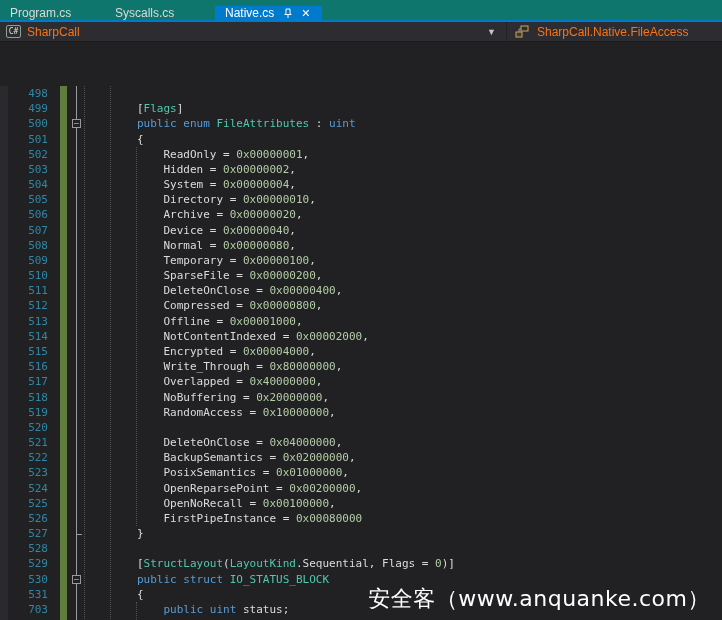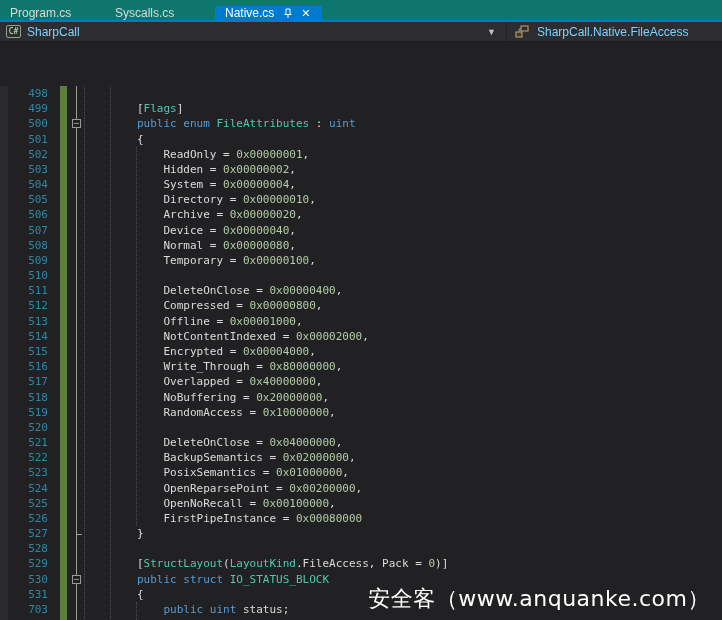--- a/index.html
+++ b/index.html
@@ -18,21 +18,21 @@
   .tab .close { font-size:11px; line-height:1; color:#ffffff; padding:0 1px; }
   .accent-line { height:2px; background:#007acc; }
 
   
   .navbar { height:20px; background:#2d2d31; border-bottom:1px solid #1b1b1c; display:flex; }
   .nav-left { width:507px; display:flex; align-items:center; padding:0 4px; border-right:1px solid #222225; }
   .nav-right { flex:1; display:flex; align-items:center; padding:0 8px; }
   .cs-badge { width:15px; height:13px; border:1px solid #8fa08f; border-radius:2px; color:#cfe6c8;
               font-size:8px; line-height:11px; text-align:center; margin:0 6px 0 2px;
               font-family:"DejaVu Sans Mono",monospace; }
-  .nav-text { font-size:12px; color:#7dd3fc; white-space:nowrap; }
+  .nav-text { font-size:12px; color:#f97316; white-space:nowrap; }
   .nav-spacer { flex:1; }
   .chevron { color:#c5c5c5; font-size:9px; margin-right:6px; }
   .member-icon { margin-right:8px; display:inline-flex; }
 
   
   .editor { position:relative; height:577px; background:#212123; overflow:hidden;
             font-family:"DejaVu Sans Mono","Liberation Mono",monospace; font-size:11px;margin-top:44px; }
   .left-strip { position:absolute; left:0; top:0; width:8px; height:100%; background:#2a2a2e; }
   .lines { position:absolute; left:0; top:0; width:100%; }
   .line { display:flex; height:15.18px; align-items:center; }
@@ -212,20 +212,21 @@
         </span>
         <span class="code"><span class="tk-p">            Temporary = </span><span class="tk-n">0x00000100</span><span class="tk-p">,</span></span>
       </div>
       <div class="line">
         <span class="ln">510</span>
         <span class="gut-gap"></span>
         <span class="changebar"></span>
         <span class="foldcol">
           <span class="vline"></span>
         </span>
+        <span class="code"><span class="tk-p">            SparseFile = </span><span class="tk-n">0x00000200</span><span class="tk-p">,</span></span>
       </div>
       <div class="line">
         <span class="ln">511</span>
         <span class="gut-gap"></span>
         <span class="changebar"></span>
         <span class="foldcol">
           <span class="vline"></span>
         </span>
         <span class="code"><span class="tk-p">            DeleteOnClose = </span><span class="tk-n">0x00000400</span><span class="tk-p">,</span></span>
       </div>
@@ -382,21 +383,21 @@
         </span>
         <span class="code"></span>
       </div>
       <div class="line">
         <span class="ln">529</span>
         <span class="gut-gap"></span>
         <span class="changebar"></span>
         <span class="foldcol">
           <span class="vline"></span>
         </span>
-        <span class="code"><span class="tk-p">        [</span><span class="tk-t">StructLayout</span><span class="tk-p">(</span><span class="tk-t">LayoutKind</span><span class="tk-p">.FileAccess, Pack = </span><span class="tk-n">0</span><span class="tk-p">)]</span></span>
+        <span class="code"><span class="tk-p">        [</span><span class="tk-t">StructLayout</span><span class="tk-p">(</span><span class="tk-t">LayoutKind</span><span class="tk-p">.Sequential, Flags = </span><span class="tk-n">0</span><span class="tk-p">)]</span></span>
       </div>
       <div class="line">
         <span class="ln">530</span>
         <span class="gut-gap"></span>
         <span class="changebar"></span>
         <span class="foldcol">
           <span class="vline"></span>
           <span class="box">–</span>
         </span>
         <span class="code"><span class="tk-p">        </span><span class="tk-k">public</span><span class="tk-p"> </span><span class="tk-k">struct</span><span class="tk-p"> </span><span class="tk-t">IO_STATUS_BLOCK</span></span>

